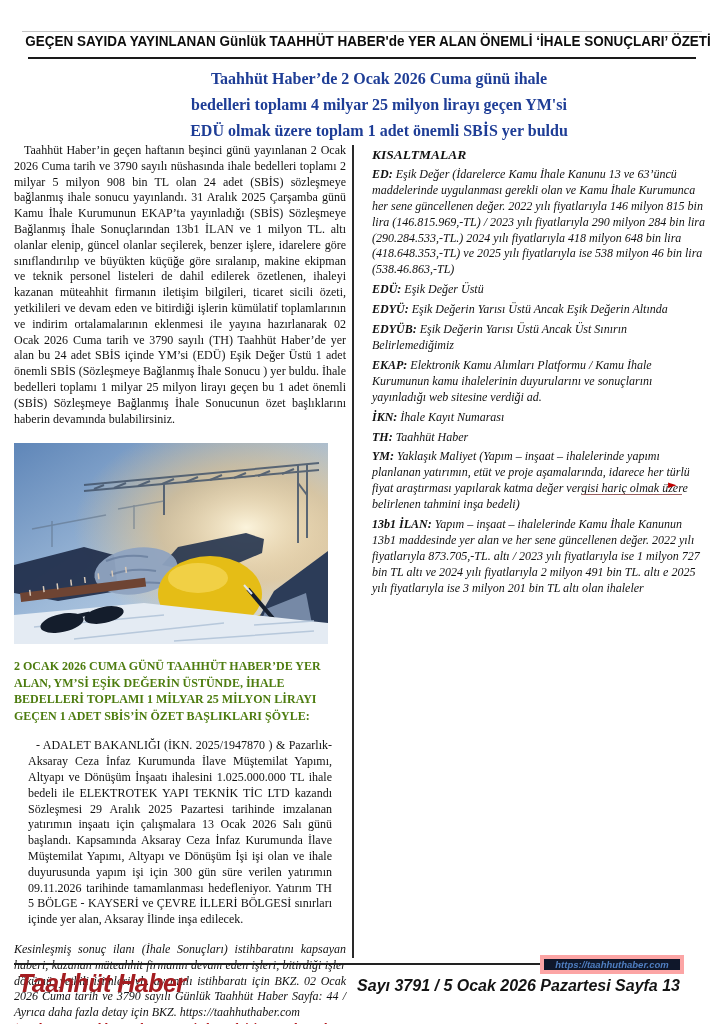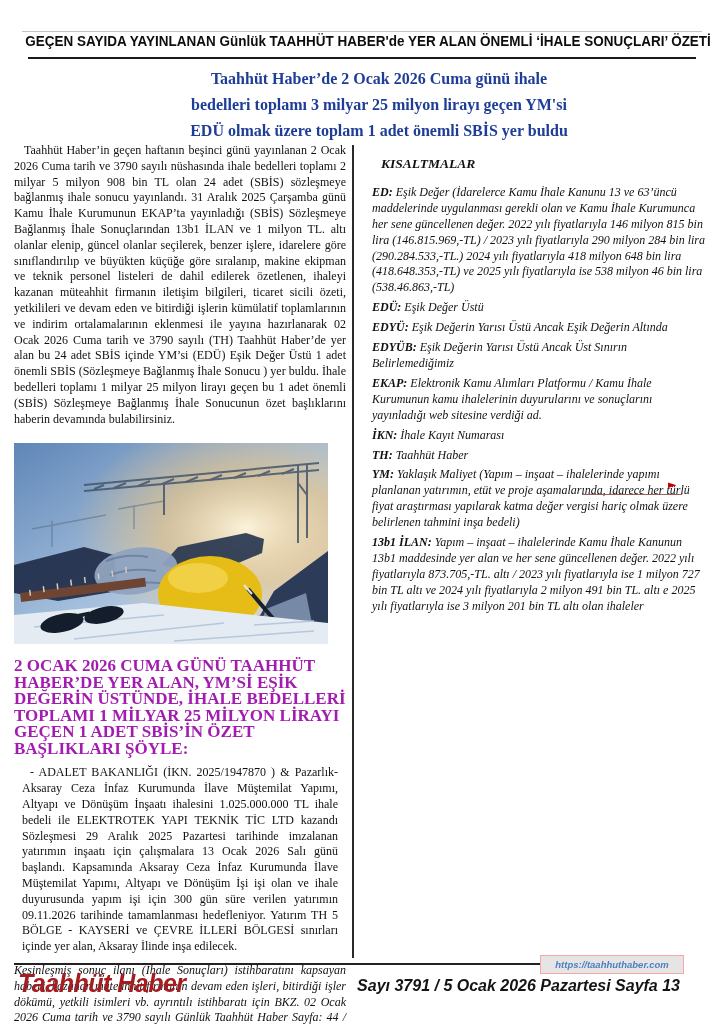--- a/index.html
+++ b/index.html
@@ -44,51 +44,51 @@
     position:absolute; left:368px; top:143px; width:344px;
     font-size:12px; line-height:15.9px; font-style:italic;
   }
   .col-divider {
     position:absolute; left:352px; top:145px; height:813px; width:2px;
     background:#2a2a2a;
   }
   .intro { text-indent:10px; margin:0; }
   .photo-wrap { margin:16px 0 14px 0; width:314px; height:201px; }
   .red-heading {
-    font-weight:bold; font-size:17px; line-height:16.5px;
-    color:#a21caf; text-align:left; margin:0 0 2px 0;
-  }
-  .result { margin:8px; text-indent:8px; }
+    font-weight:bold; font-size:12px; line-height:16.5px;
+    color:#4d7c0f; text-align:left; margin:0 0 2px 0;
+  }
+  .result { margin:14px; text-indent:8px; }
   .detail-note { margin:0; font-style:italic; }
   .pdf-note {
     margin:0; font-weight:bold; color:#b41317;
     text-decoration:underline; text-align:left;
   }
   
-  .abbr-heading { font-weight:bold; font-size:13.5px; margin:13px; }
+  .abbr-heading { font-weight:bold; font-size:13.5px; margin:4px; }
   .abbr { margin:4px; }
   .abbr b { font-style:italic; }
   
   .cont-rule {
     position:absolute; left:582px; top:494px; width:100px;
     border-top:1.5px solid #9a5f5f;
   }
   .cont-arrow {
     position:absolute; left:668px; top:479px;
     color:#c00000; font-size:11px; line-height:11px;
     font-family:"DejaVu Sans", sans-serif;
   }
   
   .footer-rule {
     position:absolute; top:963px; left:14px; width:526px;
     border-top:2px solid #222;
   }
   .footer-url-box {
     position:absolute; left:540px; top:955px; width:144px; height:19px;
-    border:1px solid #fca5a5; background:#e5e5e5;
+    border:4px solid #fca5a5; background:#0f172a;
     display:flex; align-items:center; justify-content:center;
   }
   .footer-url-box a {
     font-family:"Liberation Sans", sans-serif;
     font-size:9.5px; font-style:italic; font-weight:bold;
     color:#4f7ec0; text-decoration:none;
   }
   .footer-issue {
     position:absolute; top:977px; right:44px; width:400px;
     text-align:right;
@@ -106,21 +106,21 @@
 <body>
 
 <div class="page">
 
   <div class="rule-top"></div>
   <div class="header-strip">GEÇEN SAYIDA YAYINLANAN Günlük TAAHHÜT HABER'de YER ALAN ÖNEMLİ ‘İHALE SONUÇLARI’ ÖZETİ</div>
   <div class="rule-header"></div>
 
   <div class="page-title">
     <div>Taahhüt Haber’de 2 Ocak 2026 Cuma günü ihale</div>
-    <div>bedelleri toplamı 3 milyar 25 milyon lirayı geçen YM'si</div>
+    <div>bedelleri toplamı 4 milyar 25 milyon lirayı geçen YM'si</div>
     <div>EDÜ olmak üzere toplam 1 adet önemli SBİS yer buldu</div>
   </div>
 
   <div class="col-divider"></div>
 
   <div class="col-left">
     <p class="intro">Taahhüt Haber’in geçen haftanın beşinci günü yayınlanan 2 Ocak 2026 Cuma tarih ve 3790 sayılı nüshasında ihale bedelleri toplamı 2 milyar 5 milyon 908 bin TL olan 24 adet (SBİS) sözleşmeye bağlanmış ihale sonucu yayınlandı. 31 Aralık 2025 Çarşamba günü Kamu İhale Kurumunun EKAP’ta yayınladığı (SBİS) Sözleşmeye Bağlanmış İhale Sonuçlarından 13b1 İLAN ve 1 milyon TL. altı olanlar elenip, güncel olanlar seçilerek, benzer işlere, idarelere göre sınıflandırılıp ve büyükten küçüğe göre sıralanıp, makine ekipman ve teknik personel listeleri de dahil edilerek özetlenen, ihaleyi kazanan müteahhit firmanın iletişim bilgileri, ticaret sicili özeti, yetkilileri ve devam eden ve bitirdiği işlerin kümülatif toplamlarının ve indirim ortalamalarının eklenmesi ile yayına hazırlanarak 02 Ocak 2026 Cuma tarih ve 3790 sayılı (TH) Taahhüt Haber’de yer alan bu 24 adet SBİS içinde YM’si (EDÜ) Eşik Değer Üstü 1 adet önemli SBİS (Sözleşmeye Bağlanmış İhale Sonucu ) yer buldu. İhale bedelleri toplamı 1 milyar 25 milyon lirayı geçen bu 1 adet önemli (SBİS) Sözleşmeye Bağlanmış İhale Sonucunun özet başlıklarını haberin devamında bulabilirsiniz.</p>
 
     <div class="photo-wrap">
       <svg viewBox="0 0 314 201" width="314" height="201">

